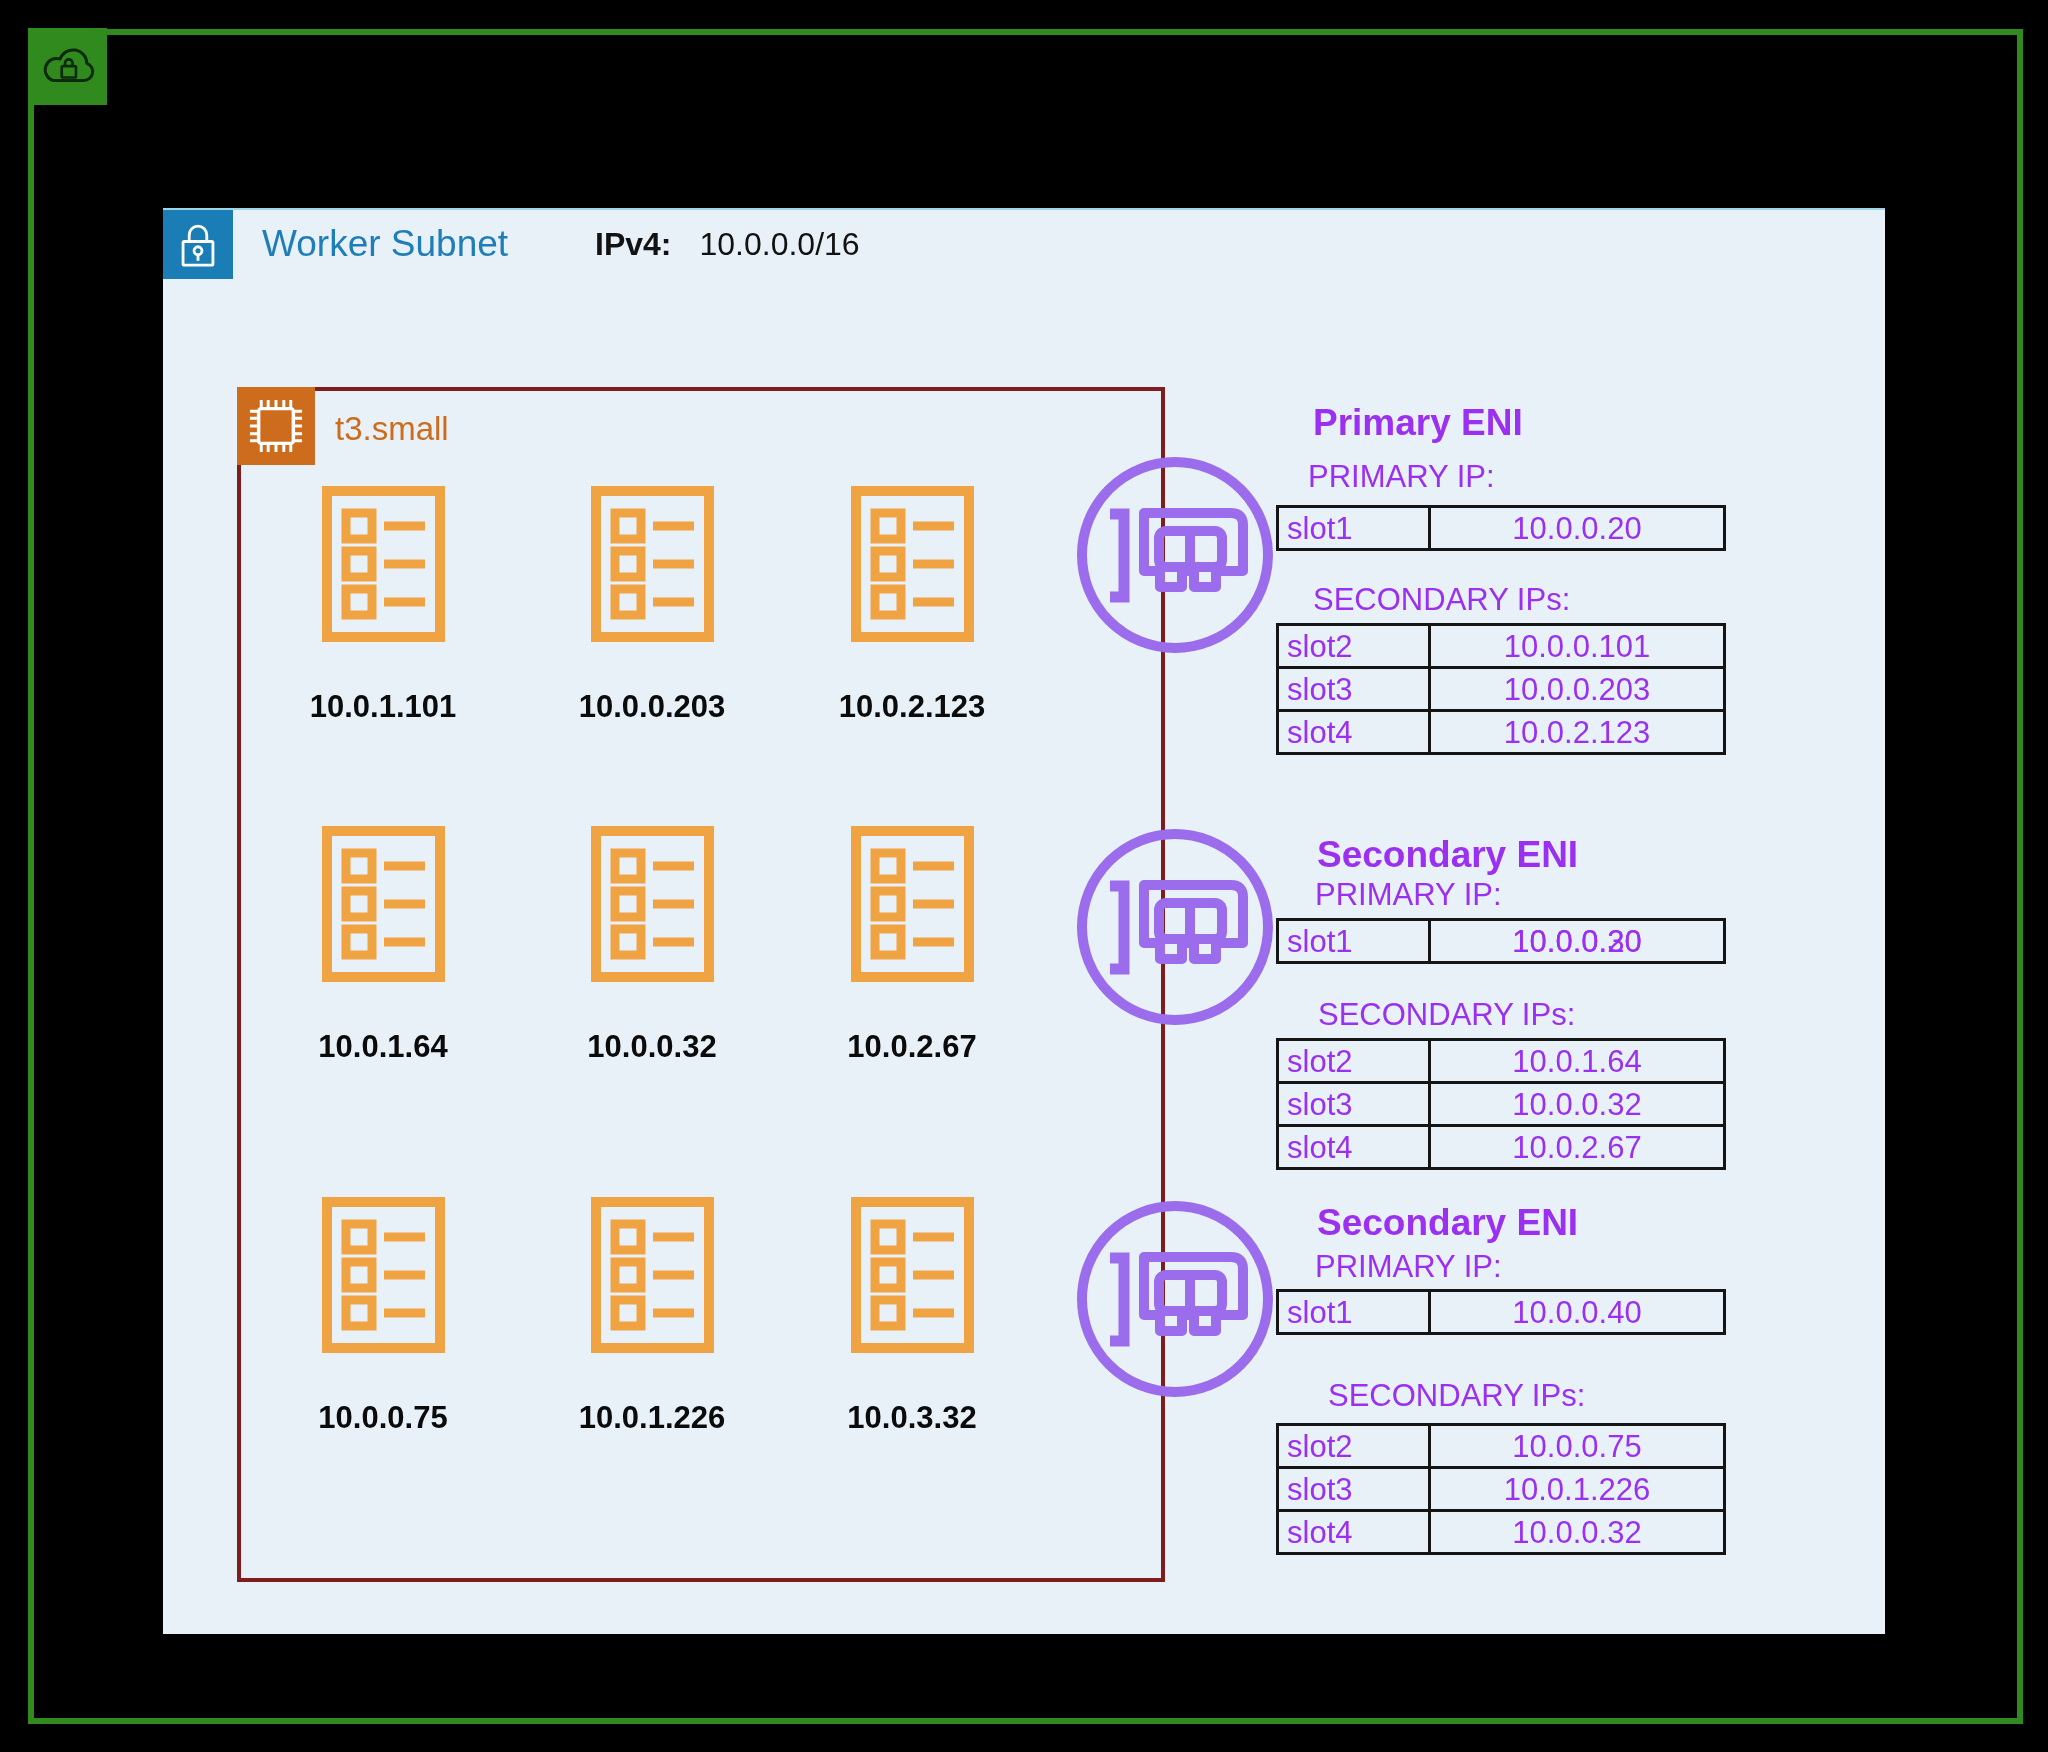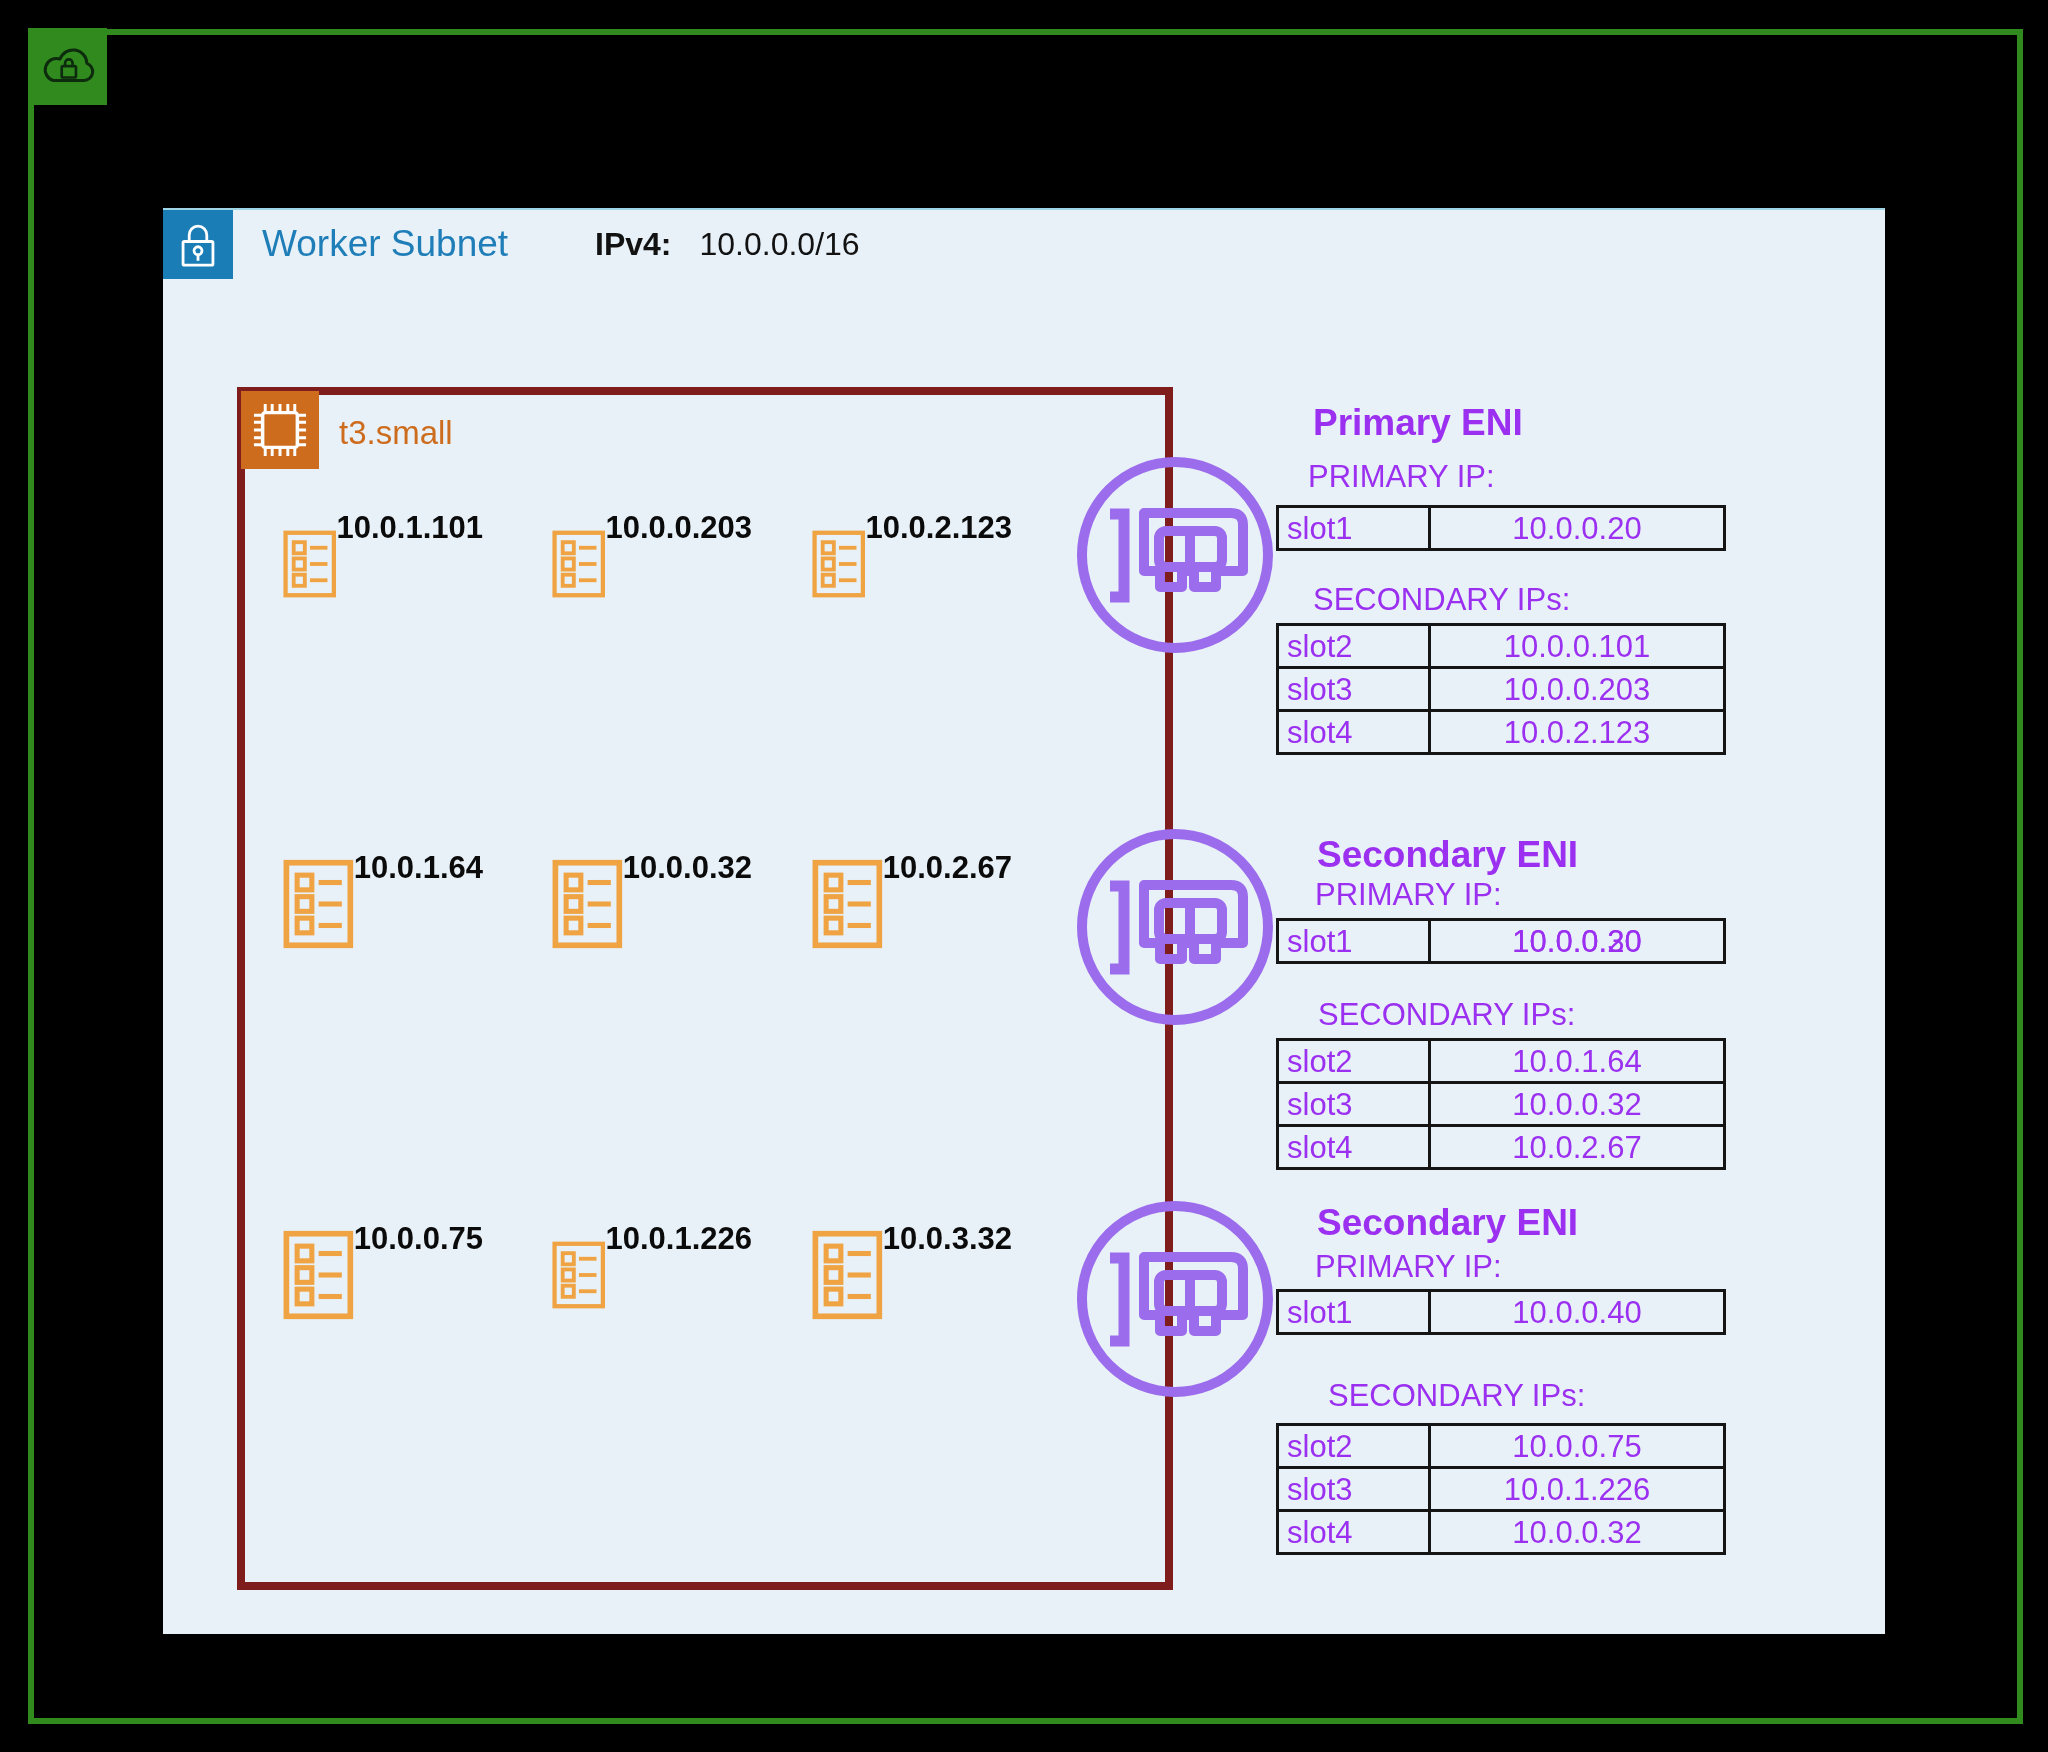--- a/index.html
+++ b/index.html
@@ -17,27 +17,27 @@
     background:#E8F1F8;border-top:2px solid #9ED5E6;}
   .subnet-icon{position:absolute;left:0;top:0;width:70px;height:69px;background:#1A7DB5;
     display:flex;align-items:center;justify-content:center;}
   .subnet-title{position:absolute;left:99px;top:13px;font-size:37px;color:#1F7EB8;white-space:nowrap;}
   .cidr-line{position:absolute;left:432px;top:16px;font-size:32px;color:#121212;white-space:nowrap;}
   .cidr-line .lbl{font-weight:bold;}
   .cidr-line .val{margin-left:28px;}
 
   
   .t3box{position:absolute;left:74px;top:177px;width:920px;height:1187px;
-    border:8px solid #7f1d1d;}
+    border:4px solid #7f1d1d;}
   .t3-icon{position:absolute;left:-4px;top:-4px;width:78px;height:78px;background:#CE6C1E;
     display:flex;align-items:center;justify-content:center;}
   .t3-label{position:absolute;left:94px;top:19px;font-size:33px;color:#CE6C1E;white-space:nowrap;}
 
   
-  .pod{position:absolute;width:200px;display:flex;flex-direction:row;align-items:flex-start;}
+  .pod{position:absolute;width:200px;display:flex;flex-direction:column;align-items:center;gap:21px;}
   .pod-label{margin-top:25px;font-size:31px;font-weight:bold;color:#0b0b0b;white-space:nowrap;}
 
   
   .eni-icon{position:absolute;width:206px;height:206px;}
 
   
   .eni-title{position:absolute;font-size:37px;font-weight:bold;color:#9B30F0;white-space:nowrap;text-align:right;}
   .eni-sub{position:absolute;font-size:31px;color:#9B30F0;white-space:nowrap;}
 
   

